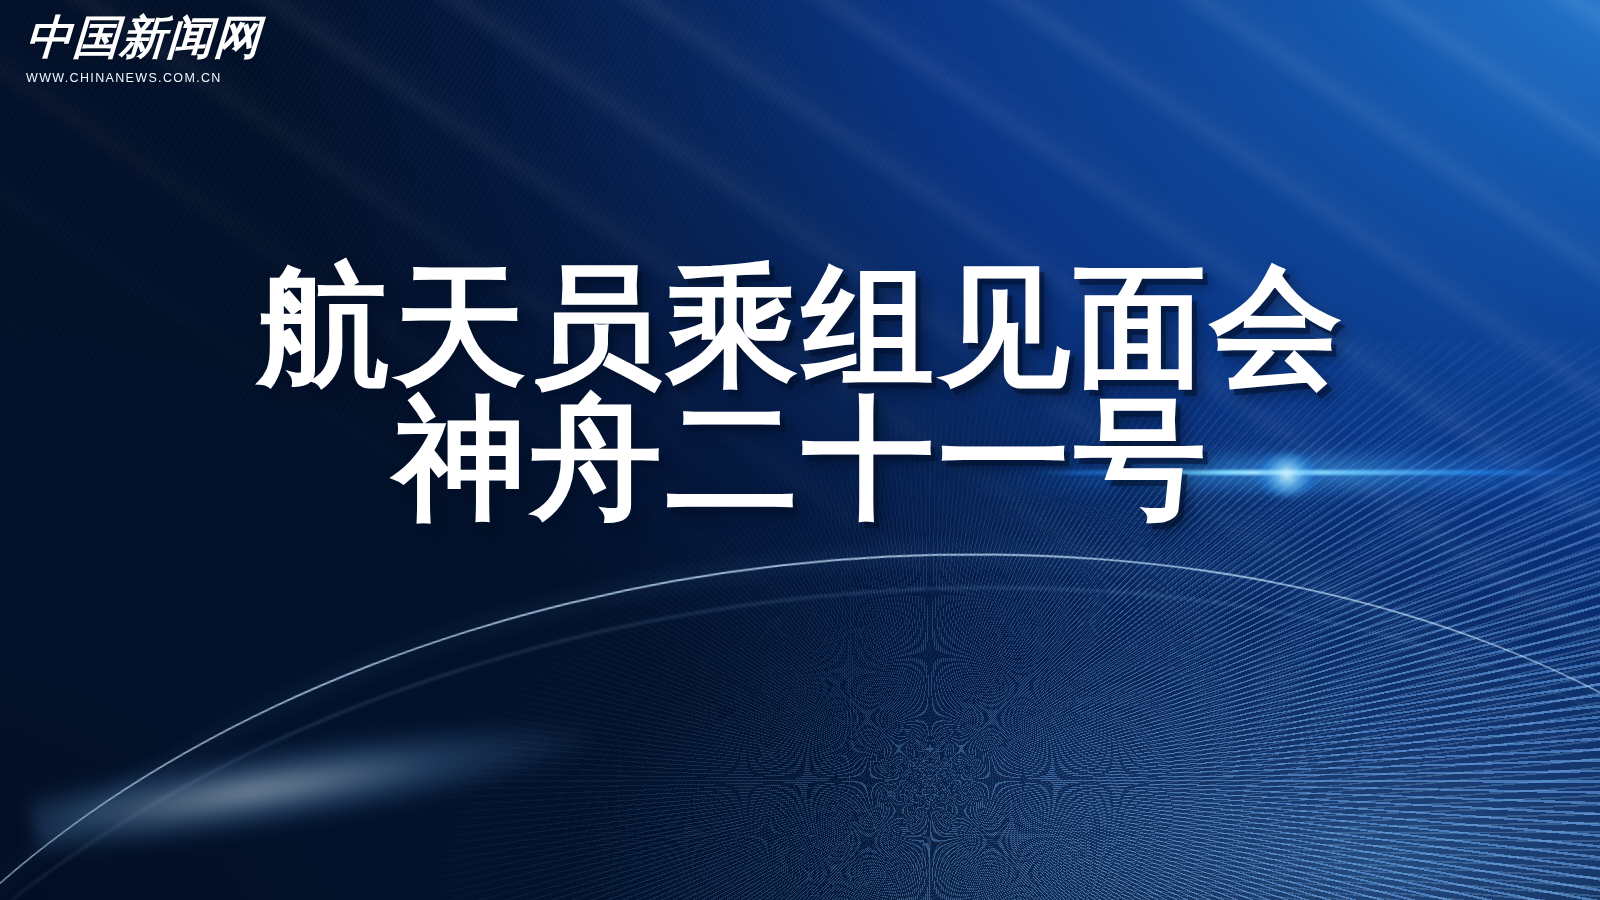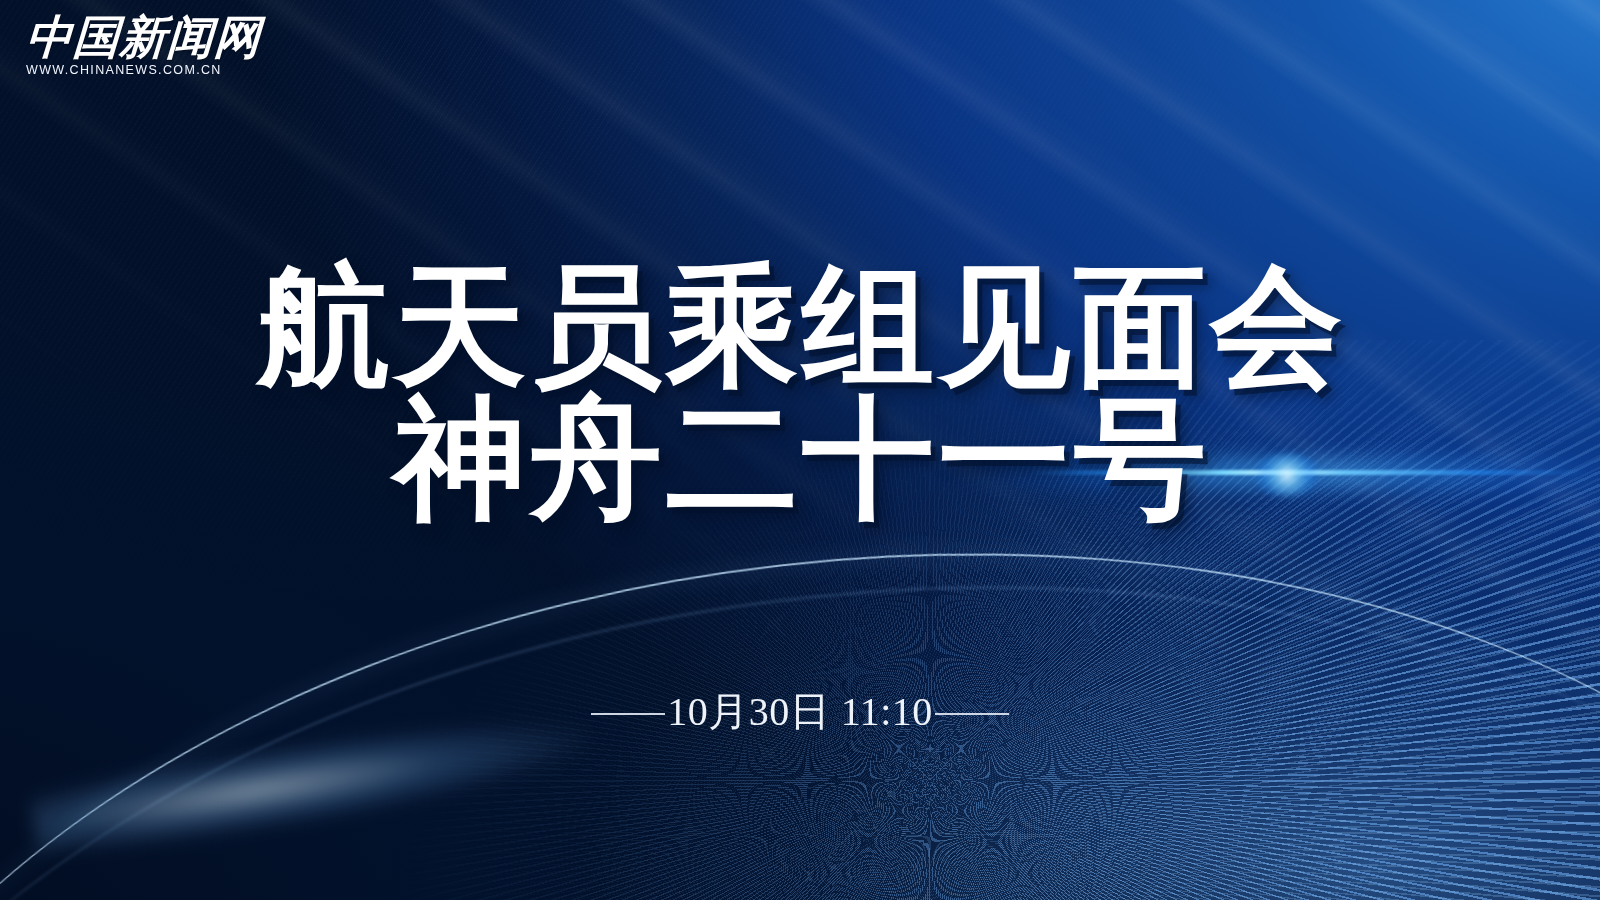--- a/index.html
+++ b/index.html
@@ -230,21 +230,21 @@
     font-size: 46px;
     line-height: 1.06;
     letter-spacing: 1px;
     color: #ffffff;
     white-space: nowrap;
     text-shadow: 0 1px 2px rgba(0,0,0,0.35);
     transform: skewX(-3deg);
   }
   .logo-url {
     display: block;
-    margin-top: 0;
+    margin-top: 8px;
     font-family: "Liberation Sans", "DejaVu Sans", sans-serif;
     font-size: 12.5px;
     font-weight: 400;
     letter-spacing: 1.35px;
     color: #f2f6ff;
     white-space: nowrap;
   }
 
   
 
@@ -336,19 +336,14 @@
   <div class="logo">
     <span class="logo-cn">中国新闻网</span>
     <span class="logo-url">WWW.CHINANEWS.COM.CN</span>
   </div>
 
   <div class="title-block">
     <div class="title-line title-line-2">航天员乘组见面会</div>
     <div class="title-line title-line-1">神舟二十一号</div>
   </div>
 
-  <div class="date-row">
-    <span class="date-rule"></span>
-    <span class="date-text">10月30日 11:10</span>
-    <span class="date-rule"></span>
-  </div>
 
 </div>
 
 </body></html>

